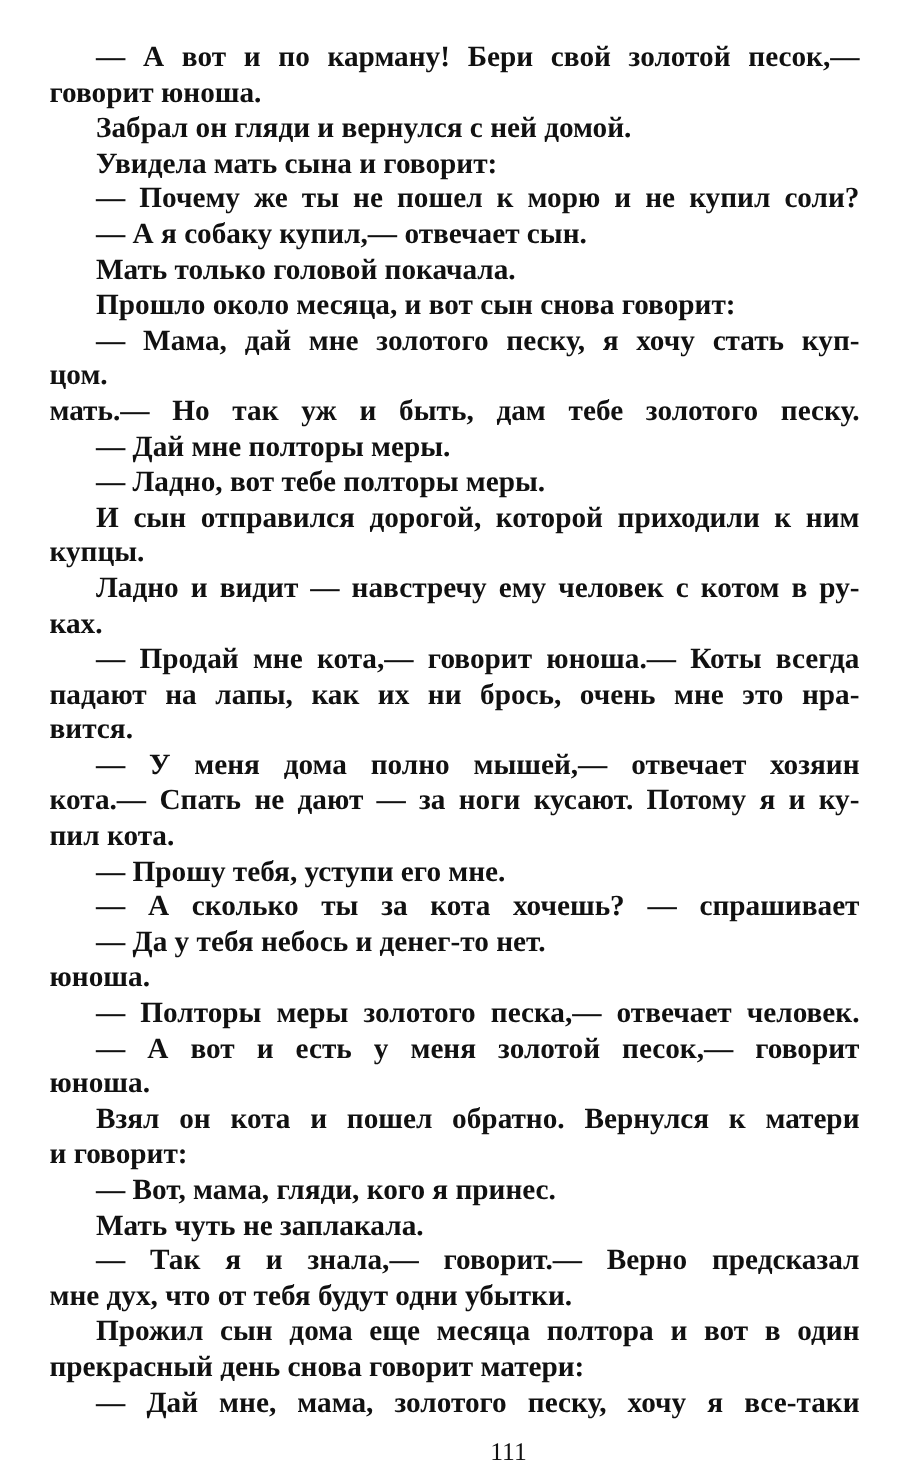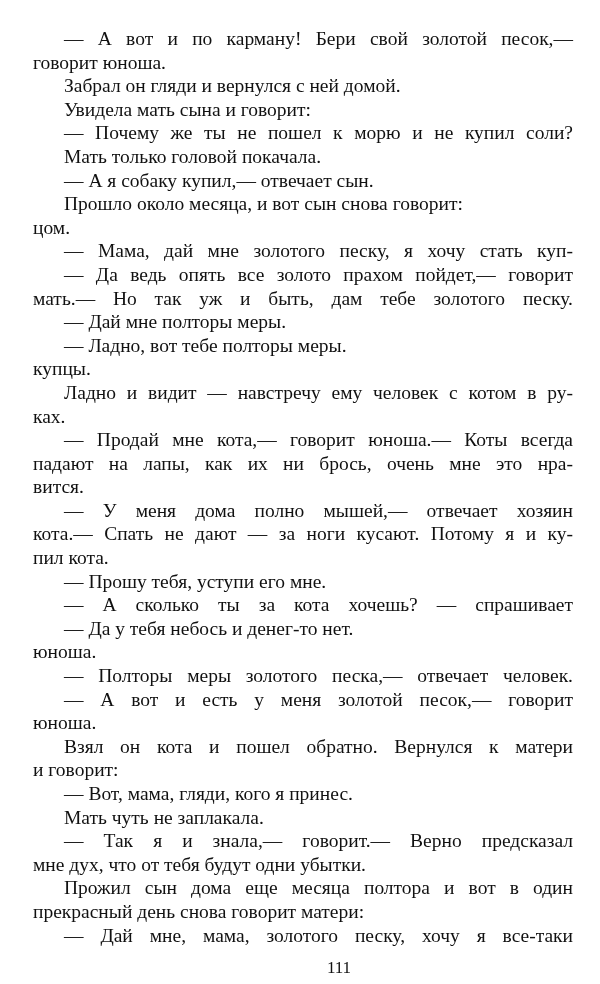--- a/index.html
+++ b/index.html
@@ -4,49 +4,49 @@
 <style>
   html, body { margin: 0; padding: 0; background: #ffffff; }
   body { width: 600px; height: 984px; position: relative; overflow: hidden; }
   .page {
     position: absolute; left: 33px; top: 27px; width: 540px;
     font-family: "Liberation Serif", "DejaVu Serif", serif;
     font-size: 19.5px; line-height: 23.6px; color: #111111;
   }
   .line {
     display: block; white-space: nowrap; height: 23.6px;
-    text-align: justify; text-align-last: justify;
+    text-align: justify; text-align-last: justify; font-weight: bold;
   }
   .line.indent { padding-left: 31px; }
   .line.last { text-align-last: left; }
   .folio {
     position: absolute; left: 0; width: 600px; top: 958px;
     text-align: center;
     font-family: "Liberation Serif", "DejaVu Serif", serif;
     font-size: 17px; color: #111111; margin-left: 39px;
   }
 </style>
 </head>
 <body>
 
 <div class="page" id="page-text">
     <span class="line indent">— А вот и по карману! Бери свой золотой песок,—</span>
     <span class="line last">говорит юноша.</span>
     <span class="line indent last">Забрал он гляди и вернулся с ней домой.</span>
     <span class="line indent last">Увидела мать сына и говорит:</span>
     <span class="line indent">— Почему же ты не пошел к морю и не купил соли?</span>
+    <span class="line indent last">— А я собаку купил,— отвечает сын.</span>
     <span class="line indent last">Мать только головой покачала.</span>
-    <span class="line indent last">— А я собаку купил,— отвечает сын.</span>
     <span class="line indent last">Прошло около месяца, и вот сын снова говорит:</span>
+    <span class="line indent">— Мама, дай мне золотого песку, я хочу стать куп-</span>
     <span class="line last">цом.</span>
-    <span class="line indent">— Мама, дай мне золотого песку, я хочу стать куп-</span>
-    <span class="line indent">— Да ведь опять все золото прахом пойдет,— говорит</span>
     <span class="line">мать.— Но так уж и быть, дам тебе золотого песку.</span>
     <span class="line indent last">— Дай мне полторы меры.</span>
     <span class="line indent last">— Ладно, вот тебе полторы меры.</span>
+    <span class="line indent">И сын отправился дорогой, которой приходили к ним</span>
     <span class="line last">купцы.</span>
     <span class="line indent">Ладно и видит — навстречу ему человек с котом в ру-</span>
     <span class="line last">ках.</span>
     <span class="line indent">— Продай мне кота,— говорит юноша.— Коты всегда</span>
     <span class="line">падают на лапы, как их ни брось, очень мне это нра-</span>
     <span class="line last">вится.</span>
     <span class="line indent">— У меня дома полно мышей,— отвечает хозяин</span>
     <span class="line">кота.— Спать не дают — за ноги кусают. Потому я и ку-</span>
     <span class="line last">пил кота.</span>
     <span class="line indent last">— Прошу тебя, уступи его мне.</span>

